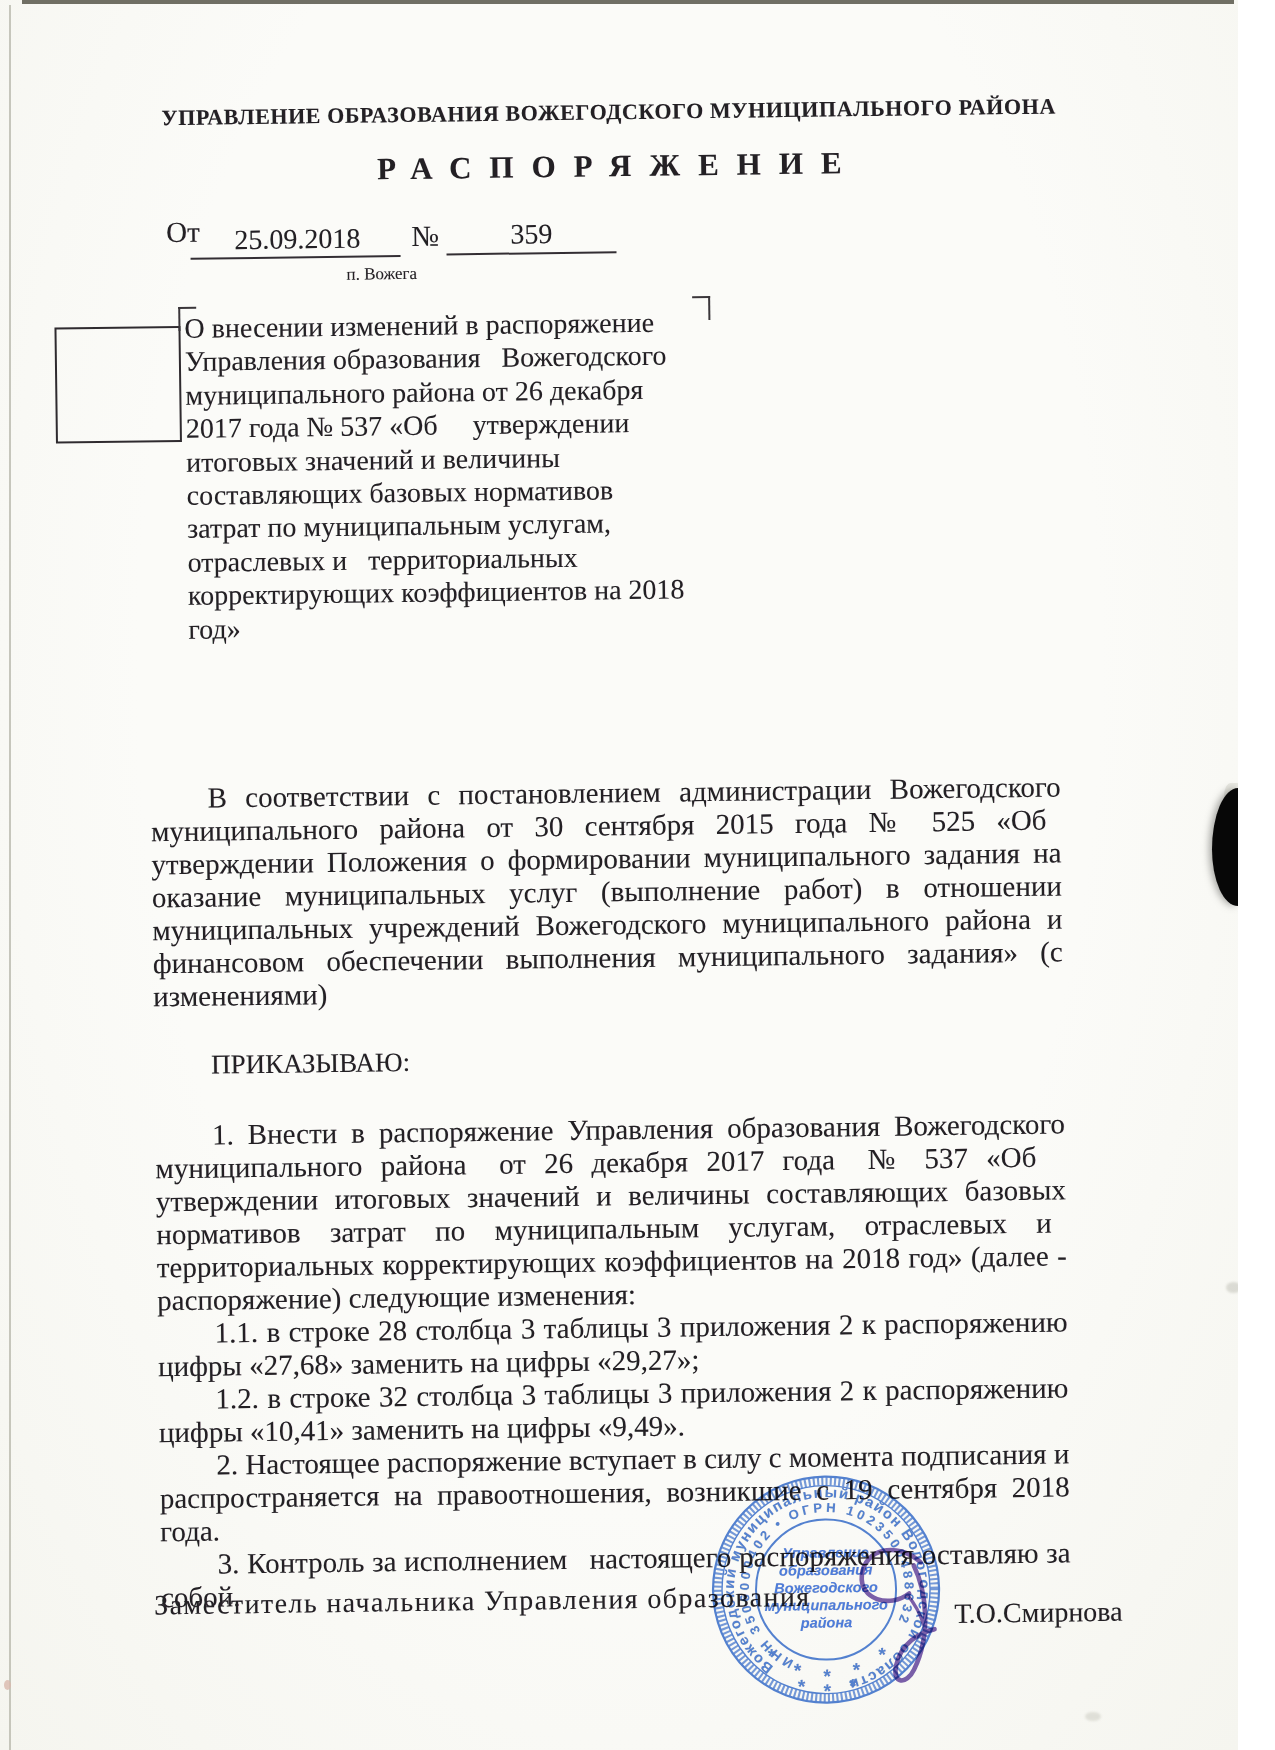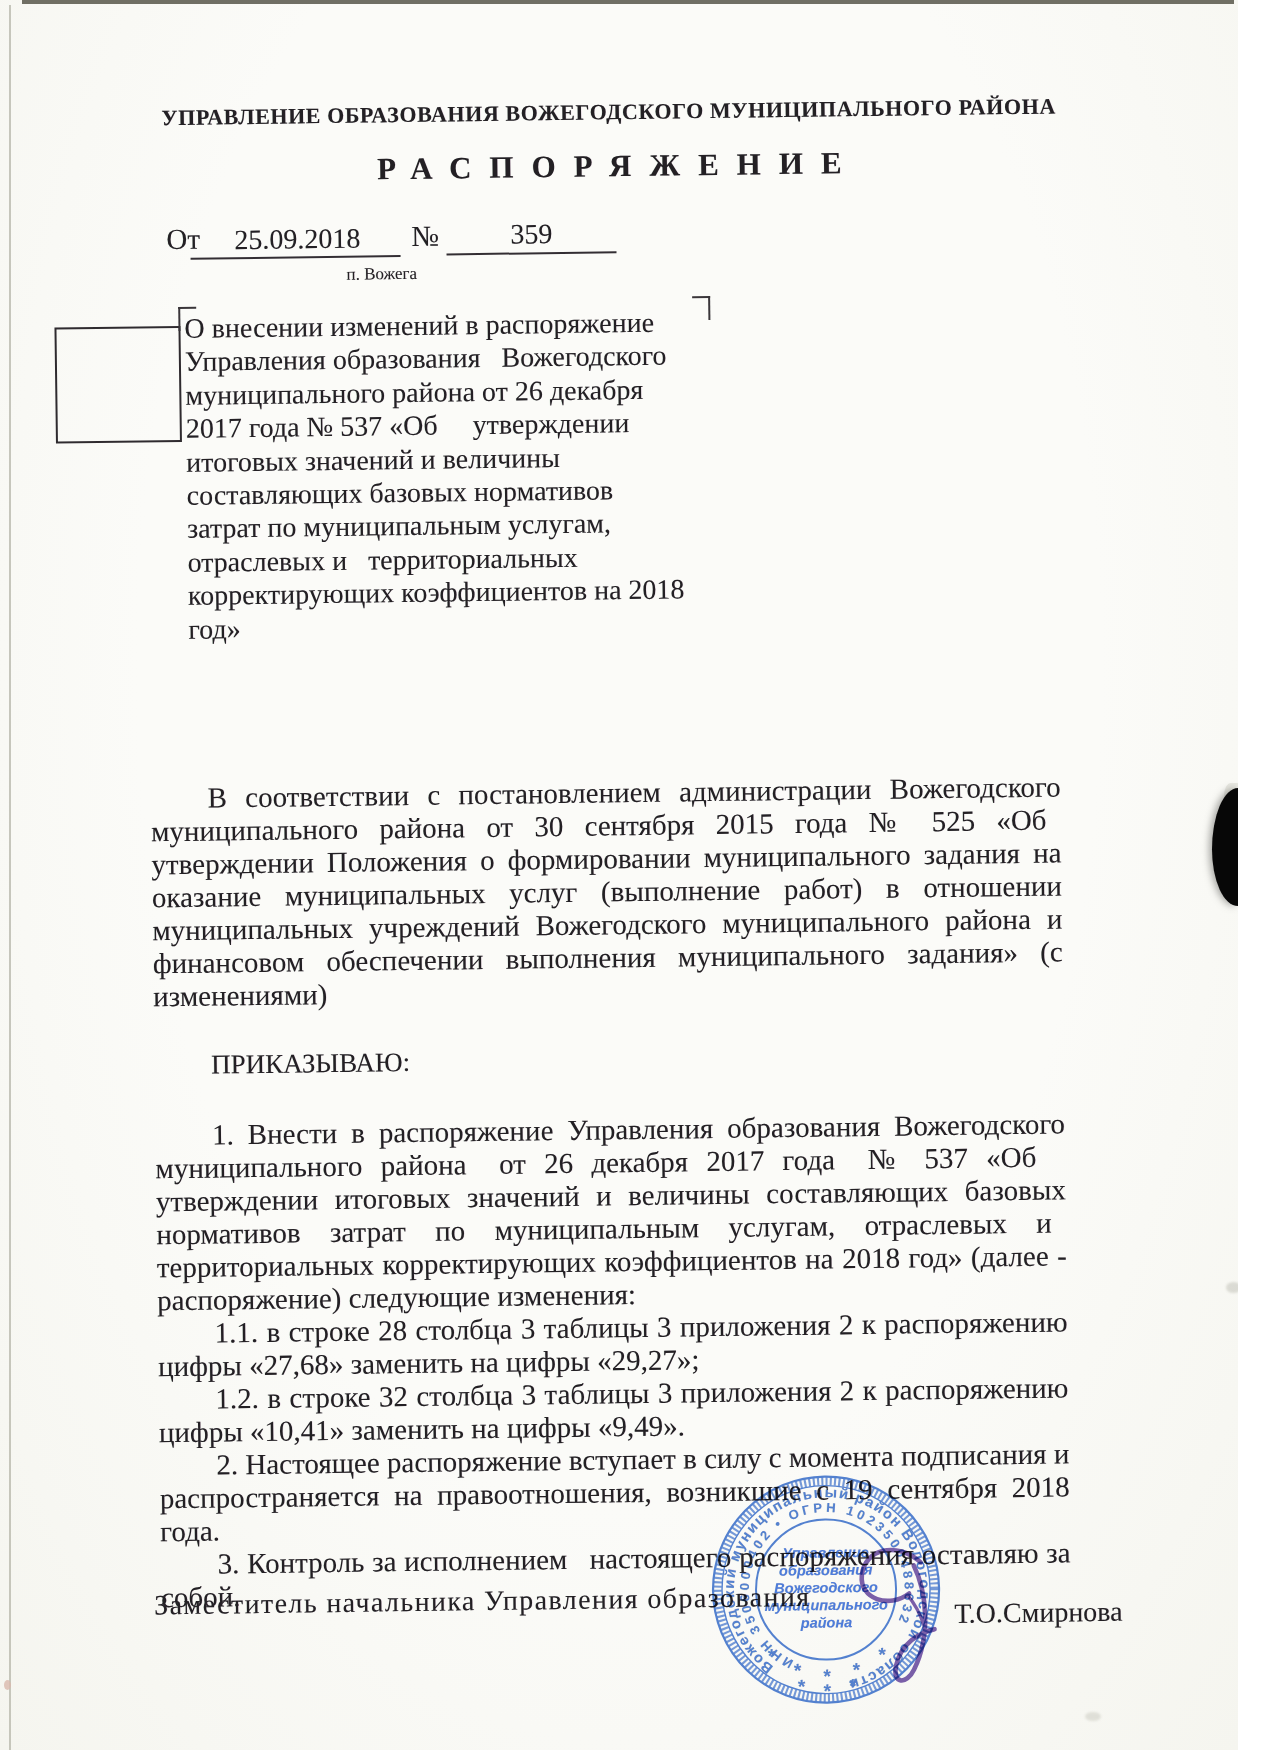--- a/index.html
+++ b/index.html
@@ -11,21 +11,21 @@
   .content *{text-shadow:0.4px 0 0 rgba(150,60,140,.18),-0.4px 0 0 rgba(40,130,70,.16);}
 
   
   .org-name{position:absolute;top:99px;left:0;width:100%;text-align:center;
             font-size:22px;font-weight:bold;letter-spacing:.6px;white-space:nowrap;}
   .doc-type{position:absolute;top:148px;left:0;width:100%;text-align:center;
             font-size:31px;font-weight:bold;letter-spacing:18px;text-indent:18px;white-space:nowrap;}
 
   
   .lbl{position:absolute;font-size:29px;}
-  .date-label{left:175px;top:217px;}
+  .date-label{left:175px;top:210px;}
   .num-label{left:420px;top:217px;}
   .fill-val{position:absolute;font-size:28px;text-align:center;}
   .date-value{left:204px;top:219px;width:204px;}
   .num-value{left:456px;top:217px;width:168px;}
   .uline{position:absolute;height:2px;background:#332e33;}
   .uline1{left:199px;top:252px;width:210px;}
   .uline2{left:455px;top:251px;width:170px;}
   .place{position:absolute;left:335px;top:261px;width:110px;text-align:center;font-size:17px;}
 
   

